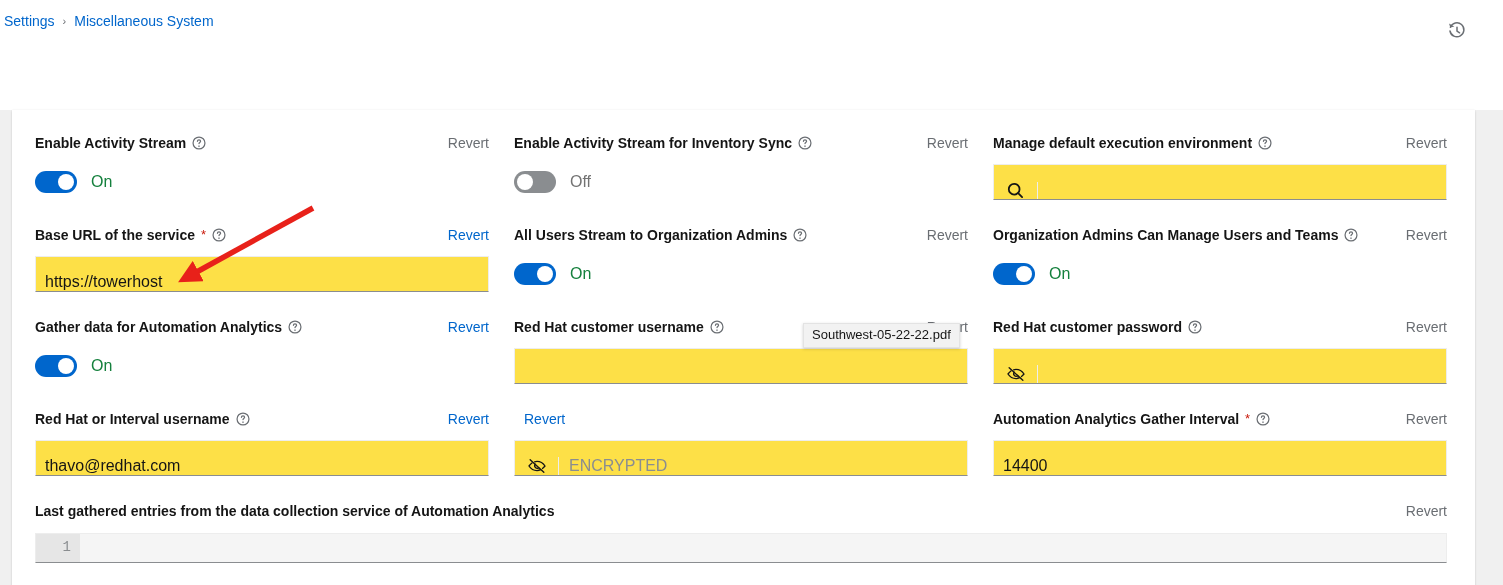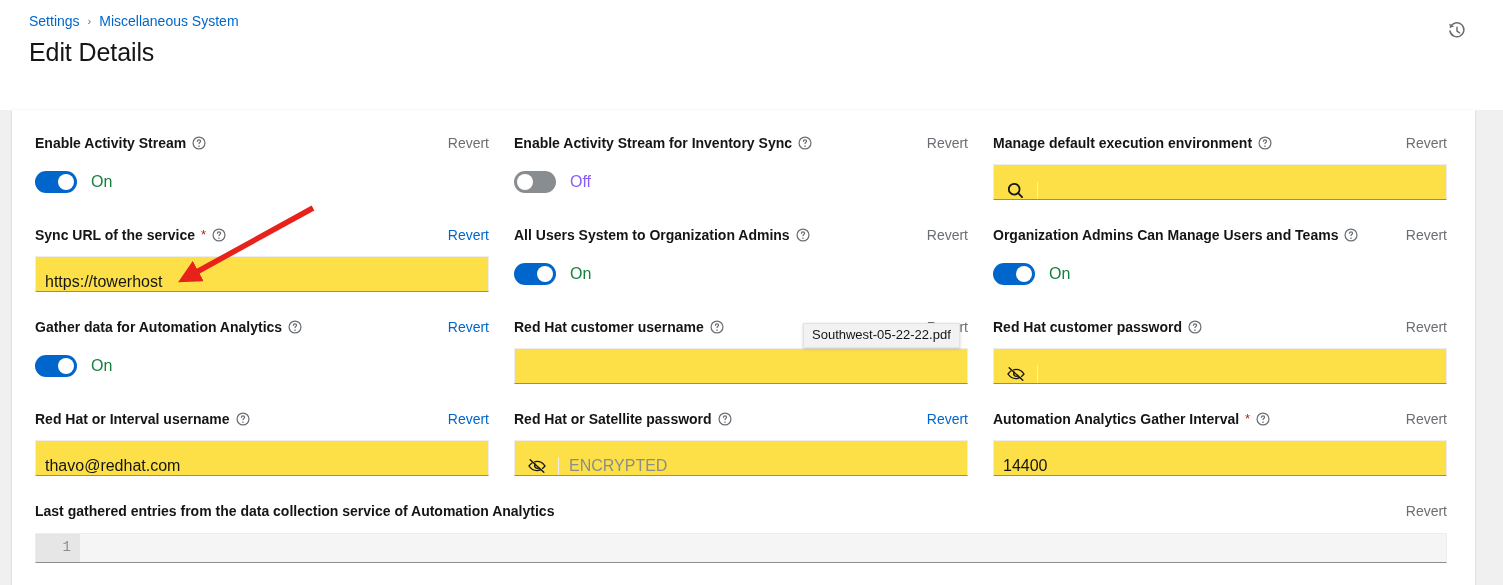--- a/index.html
+++ b/index.html
@@ -10,21 +10,21 @@
     background: #f0f0f0;
     font-family: "Liberation Sans", sans-serif;
     -webkit-font-smoothing: antialiased;
   }
 
   
   .page-header {
     position: relative;
     background: #ffffff;
     height: 110px;
-    padding: 10px 24px 0 29px;
+    padding: 10px 24px 0 4px;
   }
   .breadcrumb {
     display: flex;
     align-items: center;
     gap: 8px;
     font-size: 14px;
     height: 20px;
     margin-top: 1px;
   }
   .crumb-link {
@@ -142,21 +142,21 @@
     top: 3px;
     width: 16px; height: 16px;
     border-radius: 50%;
     background: #ffffff;
     transition: left .1s;
   }
   .switch.on  .knob { left: 23px; }
   .switch.off .knob { left: 3px; }
   .switch-label { font-size: 16px; line-height: 20px; }
   .switch-label.on  { color: #15803d; }
-  .switch-label.off { color: #8b5cf6; }
+  .switch-label.off { color: #737373; }
 
   
   .input-wrap {
     display: flex;
     align-items: flex-end;
     height: 36px;
     border: 1px solid #ededed;
     border-bottom: 1px solid #8a8d90;
     background: #fde047;
   }
@@ -250,21 +250,20 @@
 <body>
 
 <div class="page-header">
 
   <nav class="breadcrumb">
     <a class="crumb-link">Settings</a>
     <span class="crumb-sep">›</span>
     <a class="crumb-link">Miscellaneous System</a>
   </nav>
 
-  <h1 class="page-title">Edit Details</h1>
 
   <button class="history-btn">
     <span>
       <svg width="20" height="20" viewBox="0 0 20 20" fill="none" stroke="currentColor" stroke-width="1.5" stroke-linecap="round" stroke-linejoin="round">
         <path d="M3.4 6.2 A7 7 0 1 1 3 10"></path>
         <path d="M2.0 2.6 L3.3 6.6 L7.3 5.4 Z" fill="currentColor" stroke="none"></path>
         <path d="M10 6.2 L10 10.2 L12.6 11.8"></path>
       </svg>
     </span>
   </button>
@@ -335,40 +334,40 @@
               <path d="M7.6 1.9a5.7 5.7 0 1 0 0 11.4 5.7 5.7 0 0 0 0-11.4z"></path>
               <path d="M11.8 11.8 16 16"></path>
             </svg>
           </div>
           <input type="text" placeholder="" style="">
         </div>
       </div>
       <div class="field">
         <div class="field-head">
           <div class="field-label-wrap">
-            <span class="field-label">Sync URL of the service</span>
+            <span class="field-label">Base URL of the service</span>
             <span class="req-star">*</span>
             <span class="help-icon">
               <svg fill="none" stroke="currentColor" stroke-width="1.4" stroke-linecap="round" stroke-linejoin="round" viewBox="0 0 16 16" width="14" height="14">
                 <path d="M8 1.2a6.8 6.8 0 1 0 0 13.6 6.8 6.8 0 0 0 0-13.6z"></path>
                 <path d="M6.2 6.1c0-1 .8-1.8 1.8-1.8s1.8.7 1.8 1.7c0 1.3-1.8 1.4-1.8 2.7"></path>
                 <path d="M8 11.3v.7"></path>
               </svg>
             </span>
           </div>
           <span class="revert active">Revert</span>
         </div>
         <div class="input-wrap plain">
           <input type="text" placeholder="" value="https://towerhost" style="">
         </div>
       </div>
       <div class="field">
         <div class="field-head">
           <div class="field-label-wrap">
-            <span class="field-label">All Users System to Organization Admins</span>
+            <span class="field-label">All Users Stream to Organization Admins</span>
             <span class="help-icon">
               <svg fill="none" stroke="currentColor" stroke-width="1.4" stroke-linecap="round" stroke-linejoin="round" viewBox="0 0 16 16" width="14" height="14">
                 <path d="M8 1.2a6.8 6.8 0 1 0 0 13.6 6.8 6.8 0 0 0 0-13.6z"></path>
                 <path d="M6.2 6.1c0-1 .8-1.8 1.8-1.8s1.8.7 1.8 1.7c0 1.3-1.8 1.4-1.8 2.7"></path>
                 <path d="M8 11.3v.7"></path>
               </svg>
             </span>
           </div>
           <span class="revert muted">Revert</span>
         </div>
@@ -478,30 +477,20 @@
             </span>
           </div>
           <span class="revert active">Revert</span>
         </div>
         <div class="input-wrap plain">
           <input type="text" placeholder="" value="thavo@redhat.com" style="">
         </div>
       </div>
       <div class="field">
         <div class="field-head">
-          <div class="field-label-wrap">
-            <span class="field-label">Red Hat or Satellite password</span>
-            <span class="help-icon">
-              <svg fill="none" stroke="currentColor" stroke-width="1.4" stroke-linecap="round" stroke-linejoin="round" viewBox="0 0 16 16" width="14" height="14">
-                <path d="M8 1.2a6.8 6.8 0 1 0 0 13.6 6.8 6.8 0 0 0 0-13.6z"></path>
-                <path d="M6.2 6.1c0-1 .8-1.8 1.8-1.8s1.8.7 1.8 1.7c0 1.3-1.8 1.4-1.8 2.7"></path>
-                <path d="M8 11.3v.7"></path>
-              </svg>
-            </span>
-          </div>
           <span class="revert active">Revert</span>
         </div>
         <div class="input-wrap">
           <div class="input-addon">
             <svg fill="none" stroke="currentColor" stroke-width="1.5" stroke-linecap="round" stroke-linejoin="round" viewBox="0 0 20 20" width="18" height="18">
               <path d="M4.4 6.6C2.9 7.7 1.6 9.3 1.1 10c1.3 2 4.6 5.1 8.9 5.1 1.5 0 2.9-.4 4.1-1"></path>
               <path d="M16.1 12.7c1.3-1 2.3-2.1 2.8-2.7-1.3-2-4.6-5.1-8.9-5.1-.9 0-1.8.1-2.6.4"></path>
               <path d="M8.1 8.1a2.7 2.7 0 0 0 3.8 3.8"></path>
               <path d="M2.4 3.1 17.6 16.9"></path>
             </svg>

